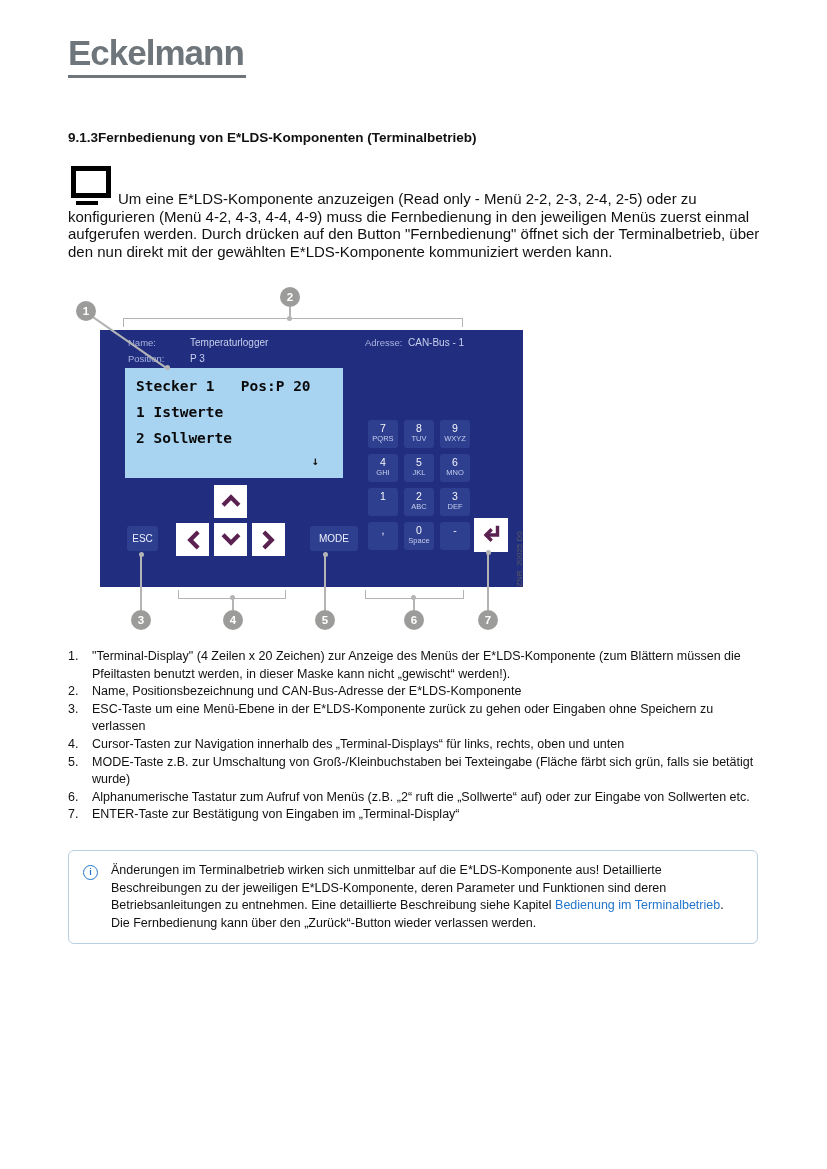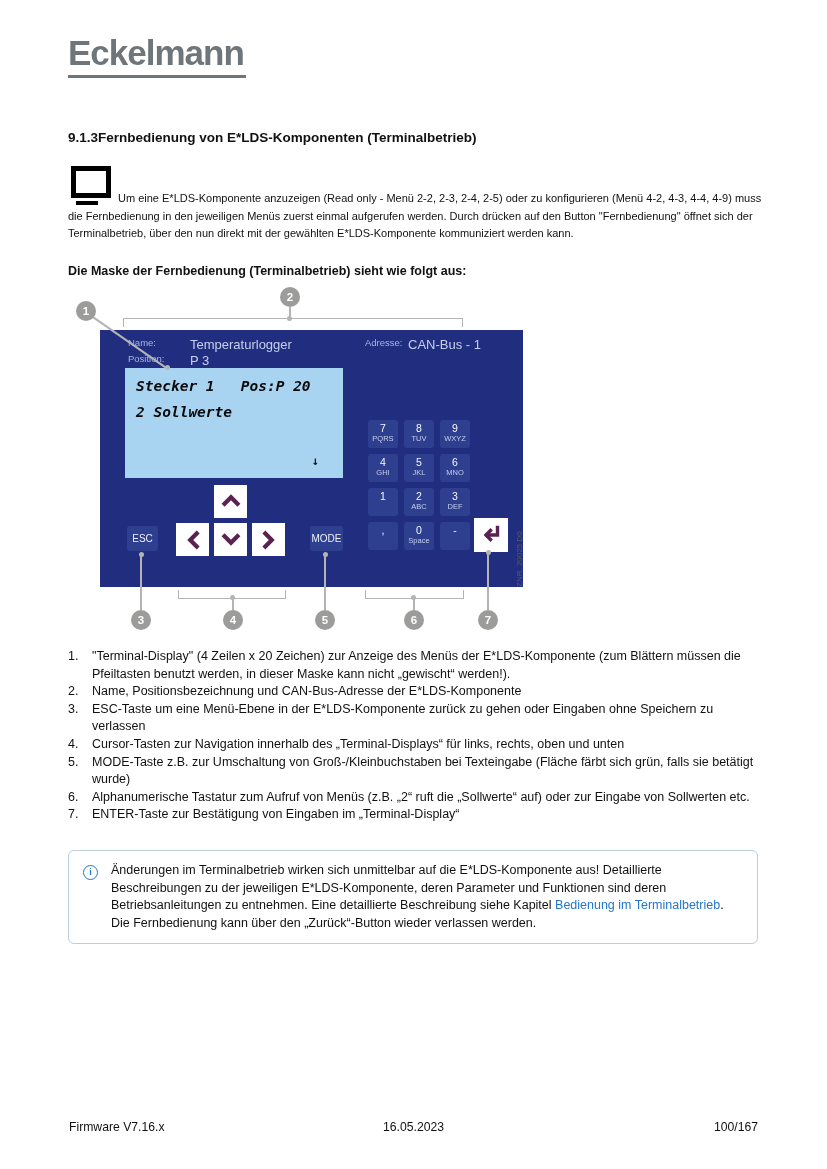--- a/index.html
+++ b/index.html
@@ -14,43 +14,43 @@
     font-size:35px; font-weight:bold; color:#6e767b; letter-spacing:-1px;
     border-bottom:3px solid #6e767b; padding:0 2px 3px 0; line-height:38px;
   }
   .heading { position:absolute; left:68px; top:130px; font-size:13.5px; font-weight:bold; }
   .heading .hnum { }
 
   
   .monitor-icon { position:absolute; left:71px; top:166px; width:46px; height:42px; }
   .monitor-icon .screen { width:30px; height:22px; border:5px solid #000; }
   .monitor-icon .stand  { width:22px; height:4px; background:#000; margin:3px 0 0 5px; }
-  .para { position:absolute; left:68px; top:190px; width:694px; font-size:11px; line-height:17.6px; text-indent:50px; }
+  .para { position:absolute; left:68px; top:190px; width:694px; font-size:15px; line-height:17.6px; text-indent:50px; }
   .lead { position:absolute; left:68px; top:264px; font-size:12.5px; font-weight:bold; }
 
   
   .diagram { position:absolute; left:68px; top:286px; width:694px; height:356px; }
   .callout {
     position:absolute; width:20px; height:20px; border-radius:50%;
     background:#9c9c9b; color:#fff; font-size:11.5px; font-weight:bold;
     display:flex; align-items:center; justify-content:center; z-index:5;
   }
   .cline { position:absolute; background:#b4b4b4; z-index:4; }
   .cdot  { position:absolute; width:5px; height:5px; border-radius:50%; background:#b4b4b4; z-index:4; }
   .bracket-down { position:absolute; border:1.6px solid #b4b4b4; border-bottom:none; height:8px; z-index:4; }
   .bracket-up   { position:absolute; border:1.6px solid #b4b4b4; border-top:none;    height:8px; z-index:4; }
 
   .panel { position:absolute; left:32px; top:44px; width:423px; height:257px; background:#212e80; }
   .plabel { position:absolute; font-size:9.5px; color:#a9b4dd; }
-  .pvalue { position:absolute; font-size:13px; color:#c6cfec; }
+  .pvalue { position:absolute; font-size:10px; color:#c6cfec; }
 
   .tdisplay {
     position:absolute; left:25px; top:38px; width:218px; height:110px;
     background:#a9d4f1; font-family:"DejaVu Sans Mono", monospace;
-    font-weight:bold; font-size:14.5px; color:#0a0a0a;font-style:italic;
+    font-weight:bold; font-size:14.5px; color:#0a0a0a;
   }
   .tdisplay .tline { white-space:pre; line-height:26px; padding-left:11px; }
   .tdisplay .tl1 { padding-top:5px; }
   .tdisplay .scroll-arrow { position:absolute; right:24px; bottom:11px; font-size:12px; line-height:12px; color:#1b1b1b; }
 
   .keypad {
     position:absolute; left:268px; top:90px;
     display:grid; grid-template-columns:repeat(3,30px); grid-auto-rows:28px; gap:6px;
   }
   .key {
@@ -69,21 +69,21 @@
   .nav-right { left:152px; top:193px; }
   .rot-left  { transform:rotate(-90deg); }
   .rot-down  { transform:rotate(180deg); }
   .rot-right { transform:rotate(90deg); }
 
   .cmdkey {
     position:absolute; background:#2f3f90; border-radius:3px; color:#eef1fb;
     font-size:10px; display:flex; align-items:center; justify-content:center;
   }
   .esc-key  { left:27px;  top:196px; width:31px; height:25px; }
-  .mode-key { left:210px; top:196px; width:33px; height:25px; }
+  .mode-key { left:210px; top:196px; width:48px; height:25px; }
 
   .enter-key { position:absolute; left:374px; top:188px; width:34px; height:34px; background:#fff; display:flex; align-items:center; justify-content:center; }
   .enter-key svg { width:24px; height:24px; }
 
   .znr {
     position:absolute; left:459px; top:289px; width:64px; height:12px;
     transform:rotate(-90deg); transform-origin:left bottom;
     font-size:8px; color:#5a5a5a; white-space:nowrap;
   }
 
@@ -122,21 +122,20 @@
 
   <div class="heading">
     <span class="hnum">9.1.3</span><span>Fernbedienung von E*LDS-Komponenten (Terminalbetrieb)</span>
   </div>
 
   <div class="monitor-icon">
     <div class="screen"></div>
     <div class="stand"></div>
   </div>
   <div class="para">Um eine E*LDS-Komponente anzuzeigen (Read only - Menü 2-2, 2-3, 2-4, 2-5) oder zu konfigurieren (Menü 4-2, 4-3, 4-4, 4-9) muss die Fernbedienung in den jeweiligen Menüs zuerst einmal aufgerufen werden. Durch drücken auf den Button "Fernbedienung" öffnet sich der Terminalbetrieb, über den nun direkt mit der gewählten E*LDS-Komponente kommuniziert werden kann.</div>
-  <div class="lead">Die Maske der Fernbedienung (Terminalbetrieb) sieht wie folgt aus:</div>
 
   <div class="diagram">
 
     <div class="callout" style="left:8px; top:15px;">1</div>
     <div class="cline" style="left:18px; top:25px; width:100px; height:2px; transform:rotate(34.8deg); transform-origin:0 0;"></div>
     <div class="cdot" style="left:97px; top:79px;"></div>
 
     <div class="callout" style="left:212px; top:1px;">2</div>
     <div class="cline" style="left:221px; top:21px; width:2px; height:11px;"></div>
     <div class="bracket-down" style="left:55px; top:32px; width:338px;"></div>
@@ -145,20 +144,21 @@
     <div class="panel">
       <span class="plabel" style="left:28px; top:7px;">Name:</span>
       <span class="pvalue" style="left:90px; top:7px;">Temperaturlogger</span>
       <span class="plabel" style="left:28px; top:23px;">Position:</span>
       <span class="pvalue" style="left:90px; top:23px;">P 3</span>
       <span class="plabel" style="left:265px; top:7px;">Adresse:</span>
       <span class="pvalue" style="left:308px; top:7px;">CAN-Bus - 1</span>
 
       <div class="tdisplay">
         <div class="tline tl1">Stecker 1   Pos:P 20</div>
+        <div class="tline">1 Istwerte</div>
         <div class="tline">2 Sollwerte</div>
         <span class="scroll-arrow">↓</span>
       </div>
 
       <div class="keypad">
         <div class="key">
             <span class="kmain">7</span>
             <span class="ksub">PQRS</span>
           </div>
         <div class="key">
@@ -300,19 +300,14 @@
       <span>7.</span>
       <span>ENTER-Taste zur Bestätigung von Eingaben im „Terminal-Display“</span>
     </div>
   </div>
 
   <div class="infobox">
     <span class="info-icon">i</span>
     <span>Änderungen im Terminalbetrieb wirken sich unmittelbar auf die E*LDS-Komponente aus! Detaillierte Beschreibungen zu der jeweiligen E*LDS-Komponente, deren Parameter und Funktionen sind deren Betriebsanleitungen zu entnehmen. Eine detaillierte Beschreibung siehe Kapitel </span><a href="#" class="doc-link">Bedienung im Terminalbetrieb</a><span>. Die Fernbedienung kann über den „Zurück“-Button wieder verlassen werden.</span>
   </div>
 
-  <div class="footer">
-    <span class="fl">Firmware V7.16.x</span>
-    <span class="fc">16.05.2023</span>
-    <span class="fr">100/167</span>
-  </div>
 
 </div>
 
 </body></html>

